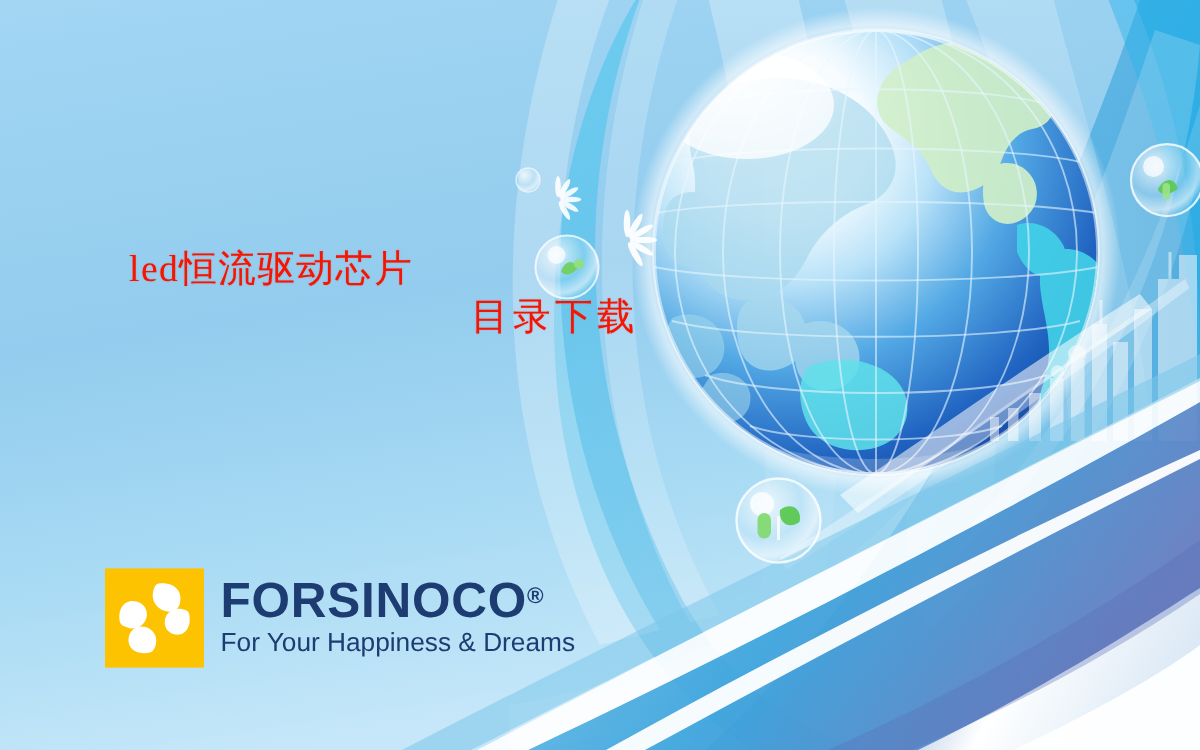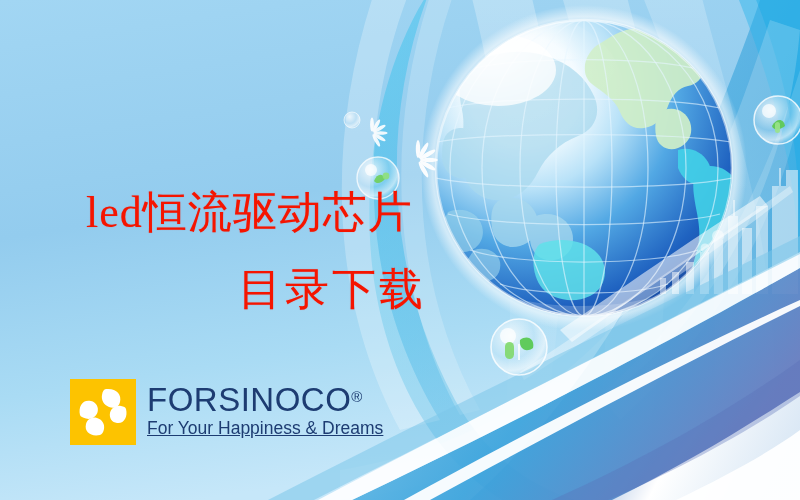--- a/index.html
+++ b/index.html
@@ -34,24 +34,23 @@
     top: 164px;
     width: 340px;
     z-index: 40;
     line-height: 1.28;
     color: #f51500;
     text-shadow: 0 0 1px rgba(245,21,0,.35);
   }
   #headline .line {
     display: block;
     font-family: "Liberation Serif", "DejaVu Serif", serif;
-    font-size: 44px;
+    font-size: 25px;
     letter-spacing: 1px;
     white-space: nowrap;
-    margin-top: 21px;
   }
   #headline .line.l2 {
     padding-left: 14px;
     letter-spacing: 3px;
     text-align: right;
   }
 
   
   #logo {
     position: absolute;
@@ -66,40 +65,39 @@
     height: 66px;
     background: #fdc300;
     flex: 0 0 auto;
   }
   #logo-text {
     margin-left: 11px;
     padding-top: 4px;
   }
   #logo-wordmark {
     font-family: "Liberation Sans", sans-serif;
-    font-weight: normal;
+    font-weight: bold;
     font-size: 33px;
     line-height: 1;
     color: #1d3c72;
     letter-spacing: 0.5px;
     white-space: nowrap;
   }
   #logo-wordmark .reg {
     font-size: 15px;
     vertical-align: 9px;
     letter-spacing: 0;
   }
   #logo-tagline {
     font-family: "Liberation Sans", sans-serif;
     font-size: 17.5px;
     line-height: 1.1;
     color: #1d3c72;
     margin-top: 3px;
     white-space: nowrap;
-    text-decoration: underline;
   }
 </style>
 </head>
 <body>
 
 <div id="banner">
 
   <svg class="layer" viewBox="0 0 800 500" preserveAspectRatio="none" xmlns="http://www.w3.org/2000/svg">
     <defs>
       <linearGradient id="bgGrad" x1="0" y1="0" x2="0.25" y2="1">

